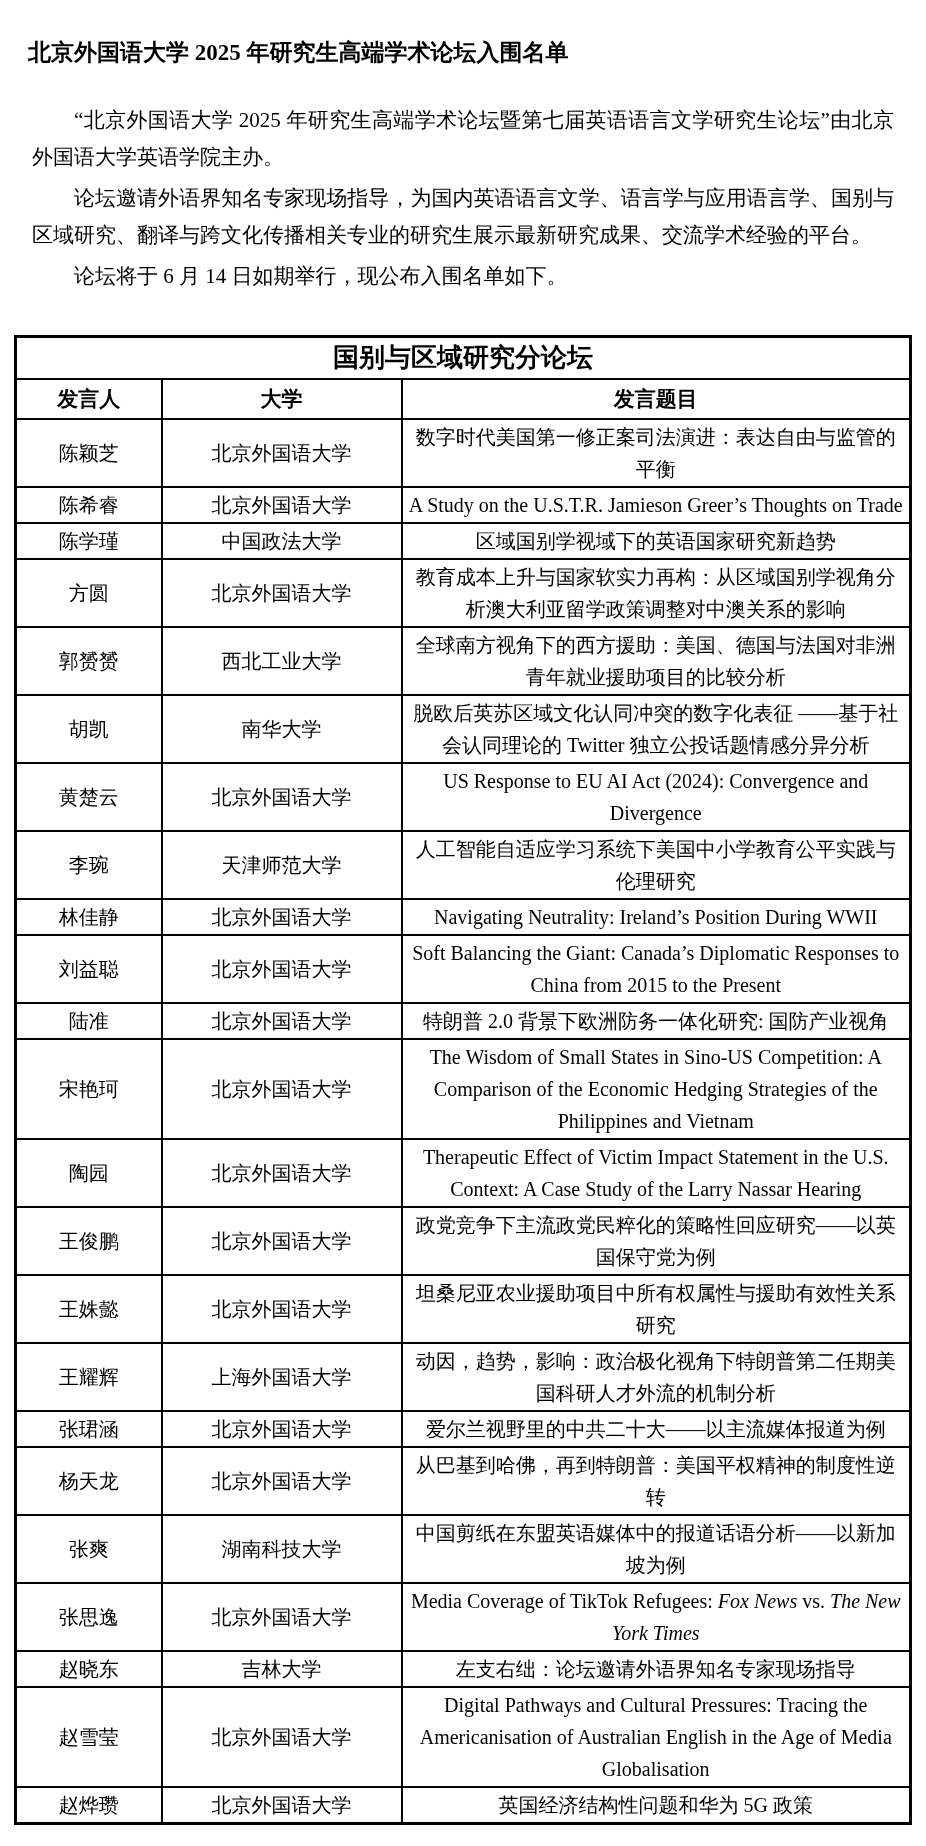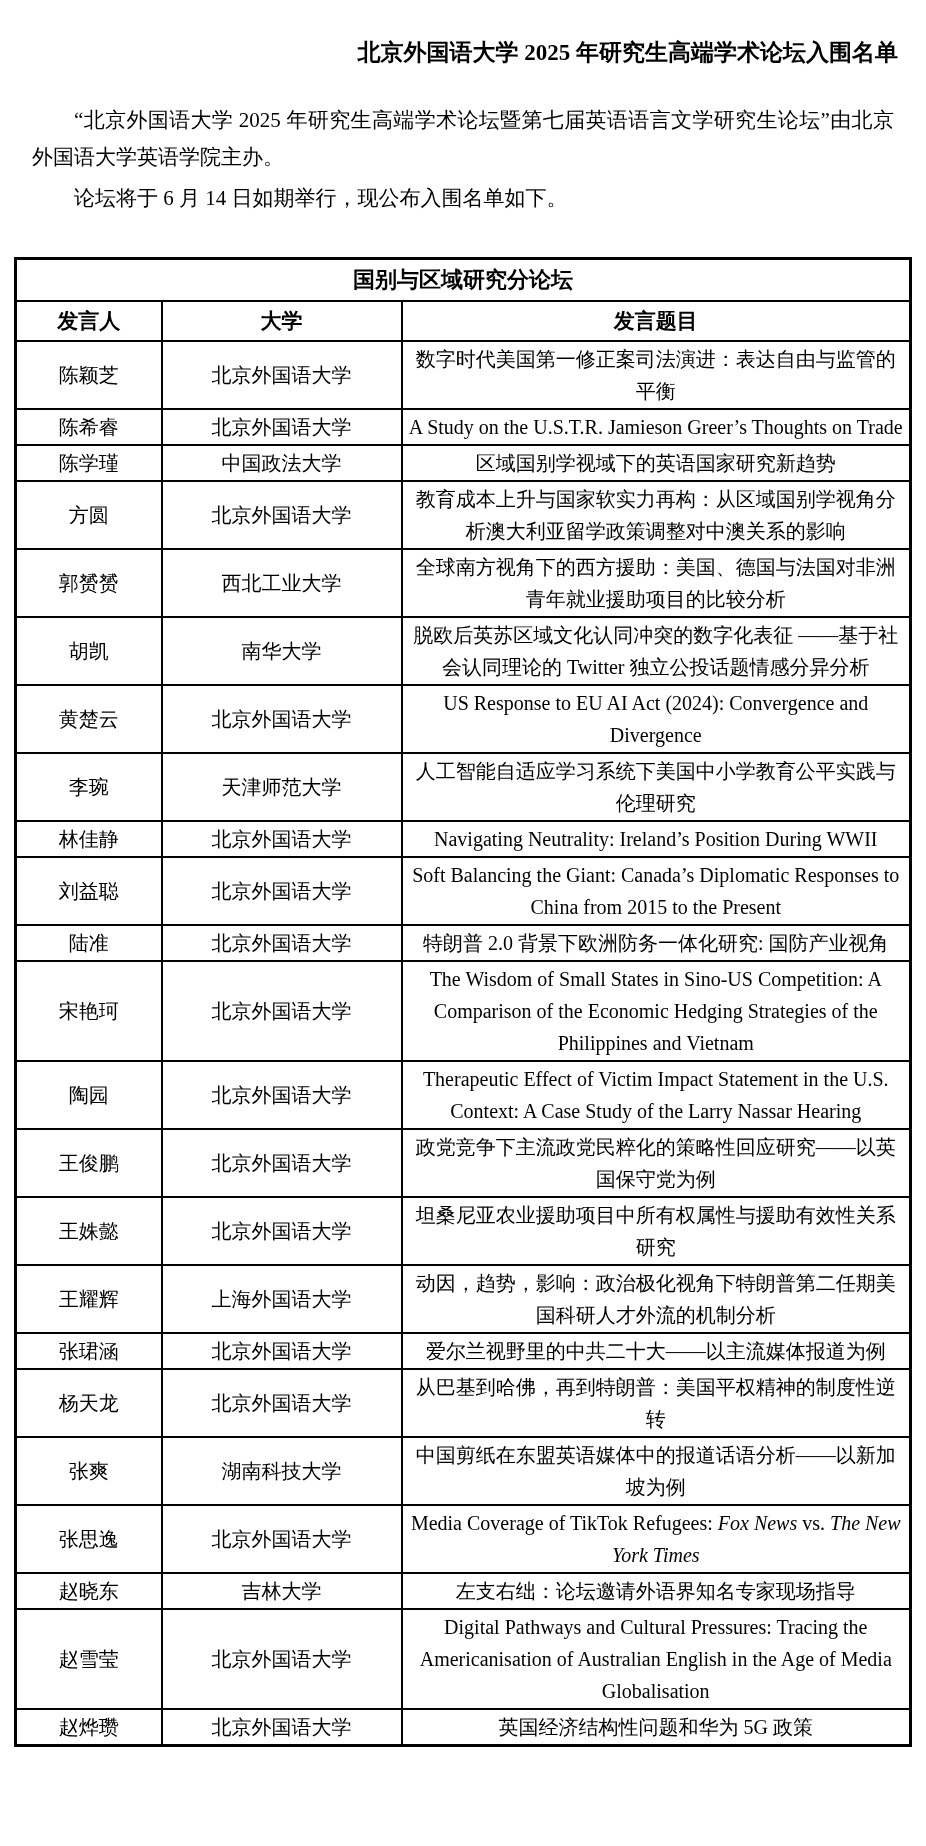--- a/index.html
+++ b/index.html
@@ -9,21 +9,21 @@
     box-sizing: border-box;
     margin: 0 auto;
     padding: 38px 28px 24px 28px;
     background: #ffffff;
     color: #000000;
     font-family: "Liberation Serif", "DejaVu Serif", serif;
   }
   .doc-title {
     font-size: 23px;
     font-weight: bold;
-    text-align: right;
+    text-align: left;
     margin: 0 0 34px 0;
     line-height: 30px;
   }
   .para {
     font-size: 21px;
     line-height: 37px;
     margin: 4px;
     text-indent: 2em;
     text-align: justify;
   }
@@ -35,21 +35,21 @@
     border: 3px solid #000000;
   }
   table.forum th, table.forum td {
     border: 2px solid #000000;
     text-align: center;
     vertical-align: middle;
     padding: 1px 6px;
     overflow-wrap: break-word;
   }
   th.section-header {
-    font-size: 22px;
+    font-size: 26px;
     font-weight: bold;
     height: 38px;
     line-height: 26px;
   }
   tr.col-head th {
     font-weight: bold;
     font-size: 21px;
     height: 36px;
     line-height: 24px;
   }
@@ -62,20 +62,21 @@
   col.c-univ    { width: 240px; }
 </style>
 </head>
 <body>
 
 <div class="page">
 
   <h1 class="doc-title">北京外国语大学 2025 年研究生高端学术论坛入围名单</h1>
 
   <p class="para">“北京外国语大学 2025 年研究生高端学术论坛暨第七届英语语言文学研究生论坛”由北京外国语大学英语学院主办。</p>
+  <p class="para">论坛邀请外语界知名专家现场指导，为国内英语语言文学、语言学与应用语言学、国别与区域研究、翻译与跨文化传播相关专业的研究生展示最新研究成果、交流学术经验的平台。</p>
   <p class="para">论坛将于 6 月 14 日如期举行，现公布入围名单如下。</p>
 
   <div class="table-wrap">
     <table class="forum">
       <colgroup>
         <col class="c-speaker">
         <col class="c-univ">
         <col class="c-topic">
       </colgroup>
       <thead>

